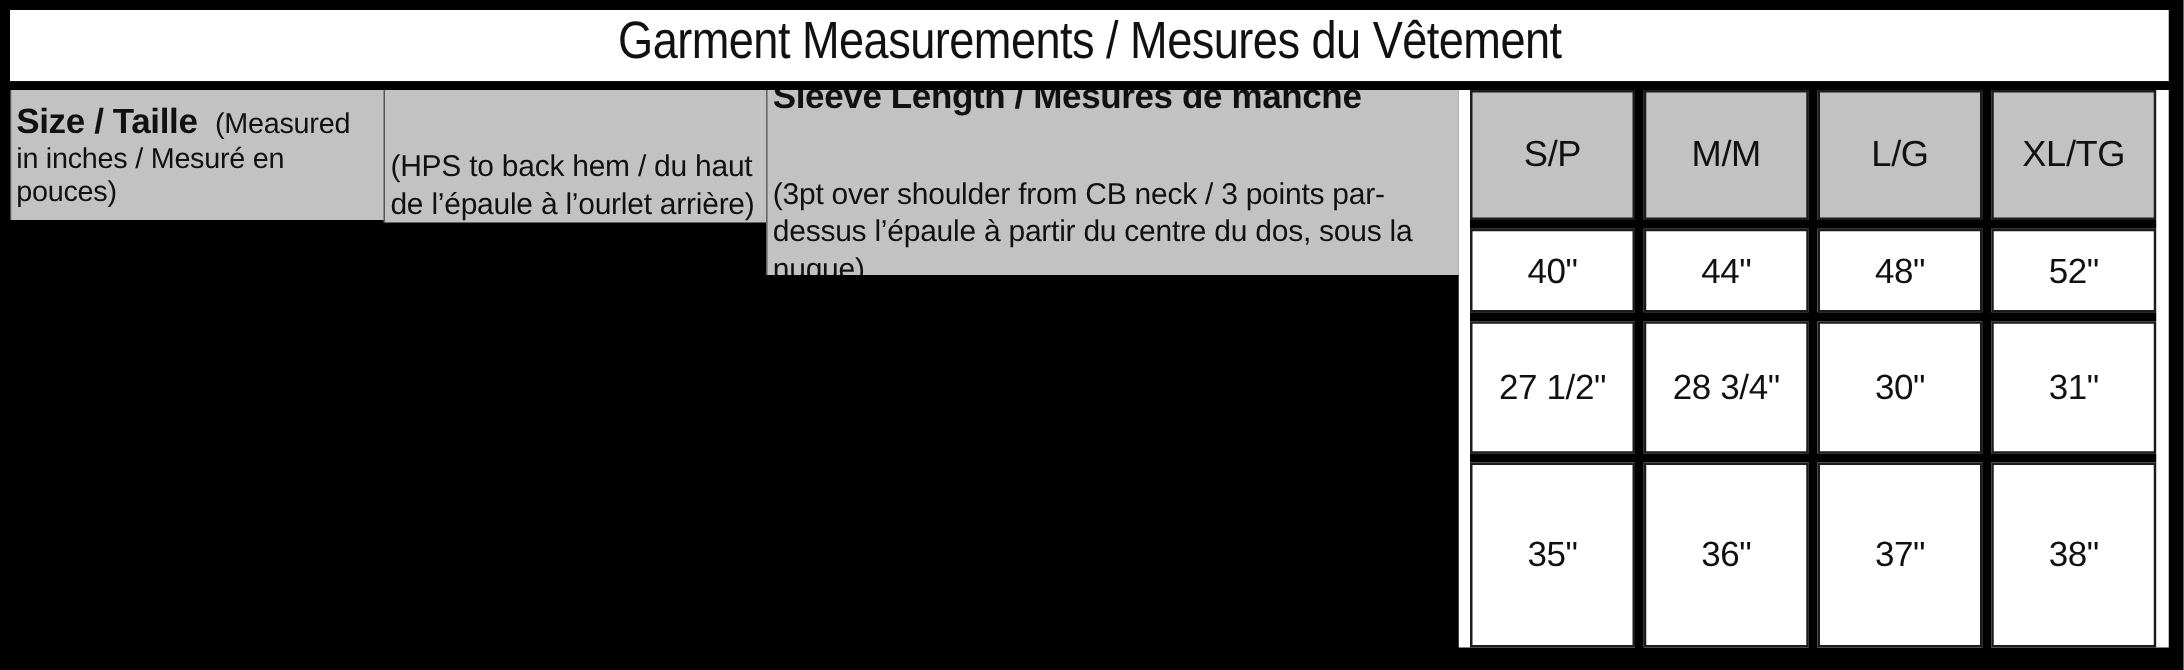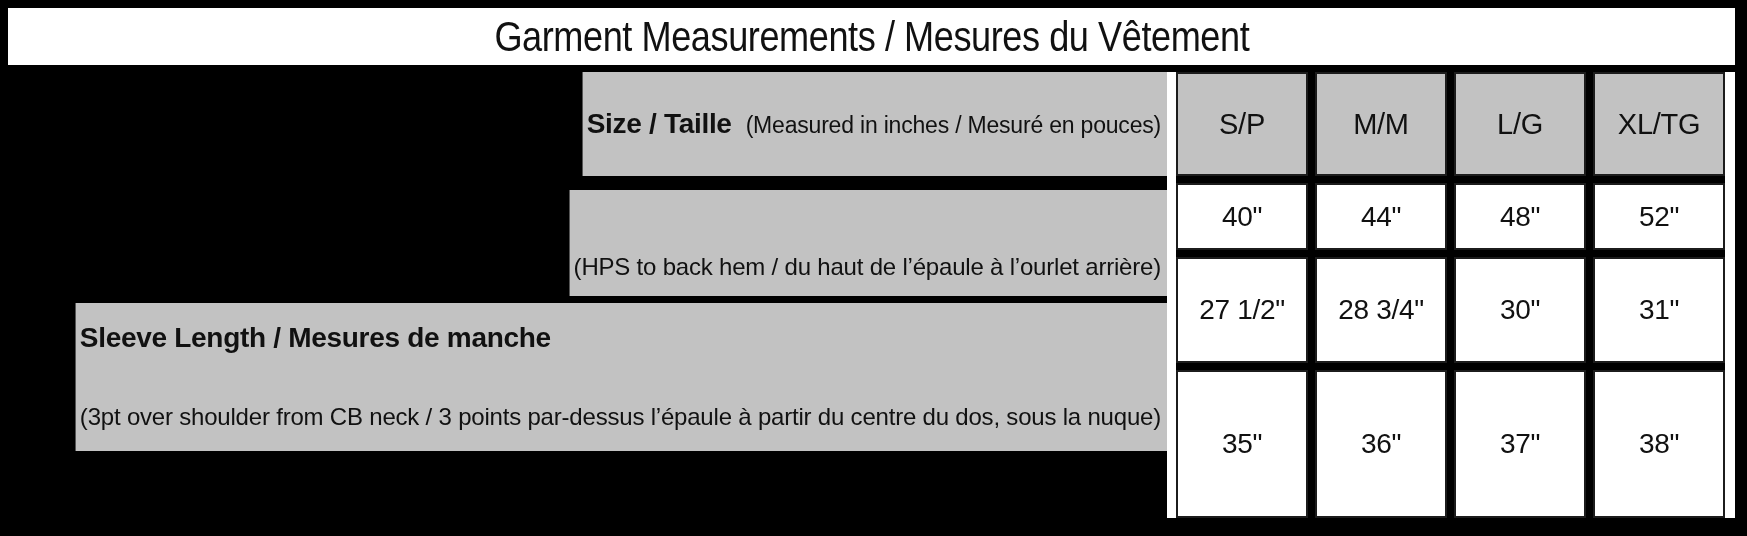--- a/index.html
+++ b/index.html
@@ -22,44 +22,43 @@
     position:absolute;
     left:8px; top:8px; right:12px; bottom:18px;
     display:flex; flex-direction:column;
     background:var(--frame-black);
   }
 
   
   .title-bar{
     height:57px;
     background:var(--cell-white);
-    display:flex; align-items:center; justify-content:center;
+    display:flex; align-items:flex-start; justify-content:center;
     overflow:hidden;
   }
   .title-text{
     font-size:42px;
     font-weight:400;
     letter-spacing:-0.5px;
     white-space:nowrap;
     transform:scaleX(0.86);
     transform-origin:center;
   }
   .title-sep{ height:7px; background:var(--frame-black); }
 
   
   .table-area{
     flex:1;
     display:flex;
     background:var(--frame-black);
   }
   .label-col{
     flex:1;
-    display:flex; flex-direction:column;
+    display:flex; flex-direction:row;
     background:var(--frame-black);
-    align-items:flex-end;
   }
   .gap-col{ width:9px; background:var(--cell-white); }
   .gap-col-right{ width:10px; background:var(--cell-white); }
 
   .values-block{
     display:flex; flex-direction:column;
     background:var(--frame-black);
   }
   .vrow{ display:flex; }
   .vsep{ height:7px; background:var(--frame-black); }

